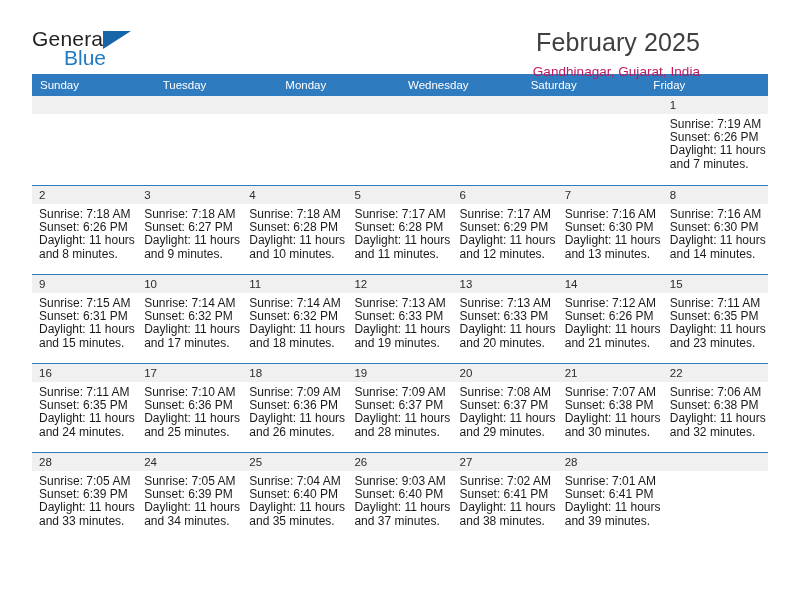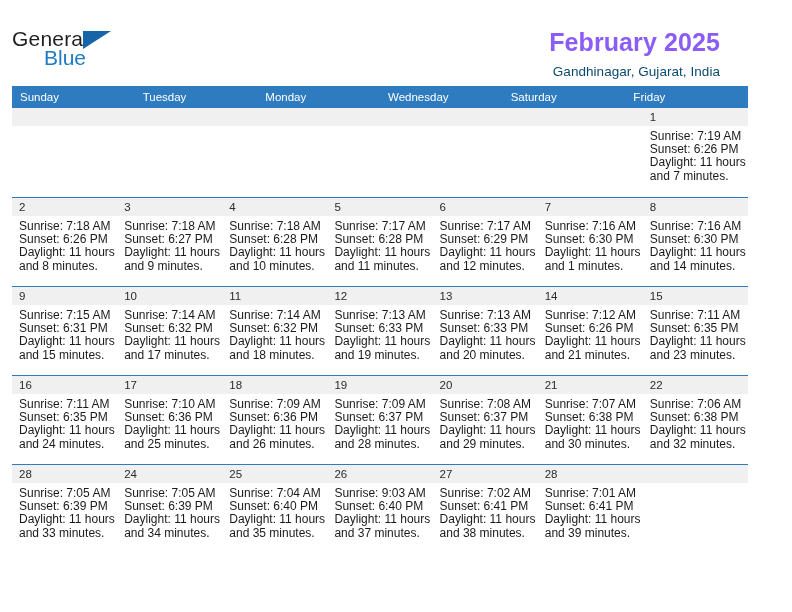--- a/index.html
+++ b/index.html
@@ -8,21 +8,21 @@
     height: 612px;
     background: #ffffff;
     font-family: "Liberation Sans", sans-serif;
     color: #1a1a1a;
     overflow: hidden;
   }
   .page {
     width: 732px;
     height: 612px;
     position: relative;
-    padding: 0 12px;
+    padding: 0 32px;
   }
 
   
   .header {
     height: 74px;
     display: flex;
     align-items: flex-start;
     justify-content: space-between;
     padding-top: 28px;
   }
@@ -59,36 +59,36 @@
     height: 0;
     border-left: 28px solid #1565a8;
     border-bottom: 18px solid transparent;
   }
   .title-block {
     text-align: right;
     padding-top: 0px;
   }
   .cal-title {
     font-size: 25px;
-    font-weight: bold;
-    color: #8b5cf6;
+    font-weight: normal;
+    color: #404040;
     line-height: 1.15;
     letter-spacing: .1px;
   }
   .cal-subtitle {
     font-size: 13.5px;
-    color: #0c4a6e;
+    color: #be185d;
     margin-top: 7px;
     letter-spacing: .05px;
   }
 
   
   .calendar {
     width: 736px;
-    margin-top: 12px;
+    margin-top: 0;
   }
   .dow-row {
     display: flex;
     background: #2f7bbf;
     height: 22px;
     align-items: center;
   }
   .dow {
     flex: 1 1 0;
     color: #ffffff;
@@ -235,21 +235,21 @@
               <div>Daylight: 11 hours</div>
               <div>and 12 minutes.</div>
             </div>
           </div>
           <div class="cell">
             <div class="cell-date">7</div>
             <div class="cell-body">
               <div>Sunrise: 7:16 AM</div>
               <div>Sunset: 6:30 PM</div>
               <div>Daylight: 11 hours</div>
-              <div>and 1 minutes.</div>
+              <div>and 13 minutes.</div>
             </div>
           </div>
           <div class="cell">
             <div class="cell-date">8</div>
             <div class="cell-body">
               <div>Sunrise: 7:16 AM</div>
               <div>Sunset: 6:30 PM</div>
               <div>Daylight: 11 hours</div>
               <div>and 14 minutes.</div>
             </div>

